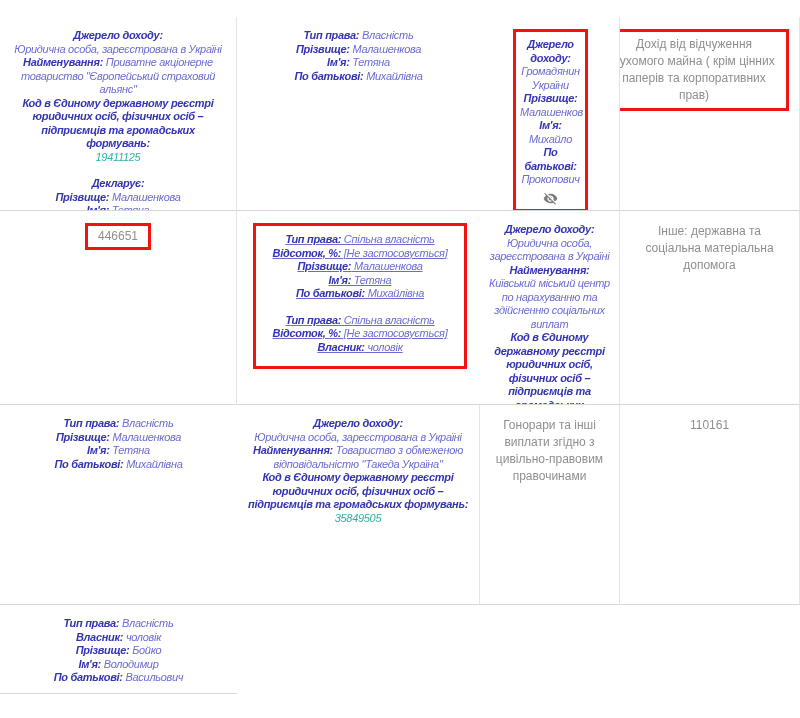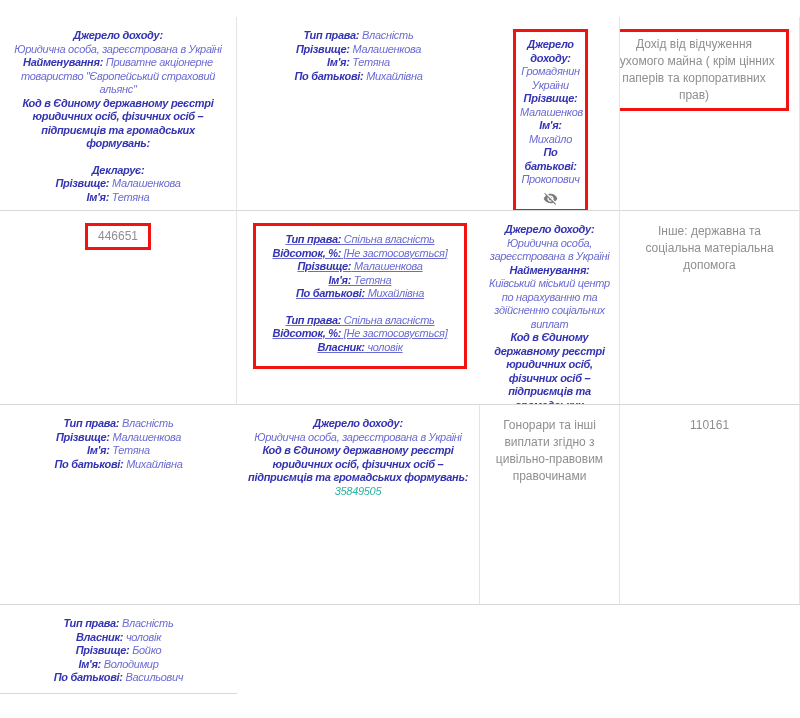--- a/index.html
+++ b/index.html
@@ -73,20 +73,23 @@
 </head>
 <body>
 
 <div class="page">
   <div class="decl-table" id="decl-table">
       <div class="cell source row-stripe row-first">
         <div><b>Джерело доходу:</b></div>
         <div><span>Юридична особа, зареєстрована в Україні</span></div>
         <div><b>Найменування:</b><span> Приватне акціонерне товариство "Європейський страховий альянс"</span></div>
         <div><b>Код в Єдиному державному реєстрі юридичних осіб, фізичних осіб – підприємців та громадських формувань:</b></div>
+        <div>
+          <span class="code">19411125</span>
+        </div>
         <div class="gap"></div>
         <div><b>Декларує:</b></div>
         <div><b>Прізвище:</b><span> Малашенкова</span></div>
         <div><b>Ім'я:</b><span> Тетяна</span></div>
       </div>
       <div class="cell rights last-col row-stripe row-first">
         <div>
           <div><b>Тип права:</b><span> Власність</span></div>
           <div><b>Прізвище:</b><span> Малашенкова</span></div>
           <div><b>Ім'я:</b><span> Тетяна</span></div>
@@ -148,20 +151,21 @@
         <div>
           <div><b>Тип права:</b><span> Власність</span></div>
           <div><b>Прізвище:</b><span> Малашенкова</span></div>
           <div><b>Ім'я:</b><span> Тетяна</span></div>
           <div><b>По батькові:</b><span> Михайлівна</span></div>
         </div>
       </div>
       <div class="cell source row-plain row-last">
         <div><b>Джерело доходу:</b></div>
         <div><span>Юридична особа, зареєстрована в Україні</span></div>
+        <div><b>Найменування:</b><span> Товариство з обмеженою відповідальністю "Такеда Україна"</span></div>
         <div><b>Код в Єдиному державному реєстрі юридичних осіб, фізичних осіб – підприємців та громадських формувань:</b></div>
         <div>
           <span class="code">35849505</span>
         </div>
       </div>
       <div class="cell income row-plain row-last">
         <div>Гонорари та інші виплати згідно з цивільно-правовим правочинами</div>
       </div>
       <div class="cell amount row-plain row-last"><span>110161</span></div>
       <div class="cell rights last-col row-plain row-last">

